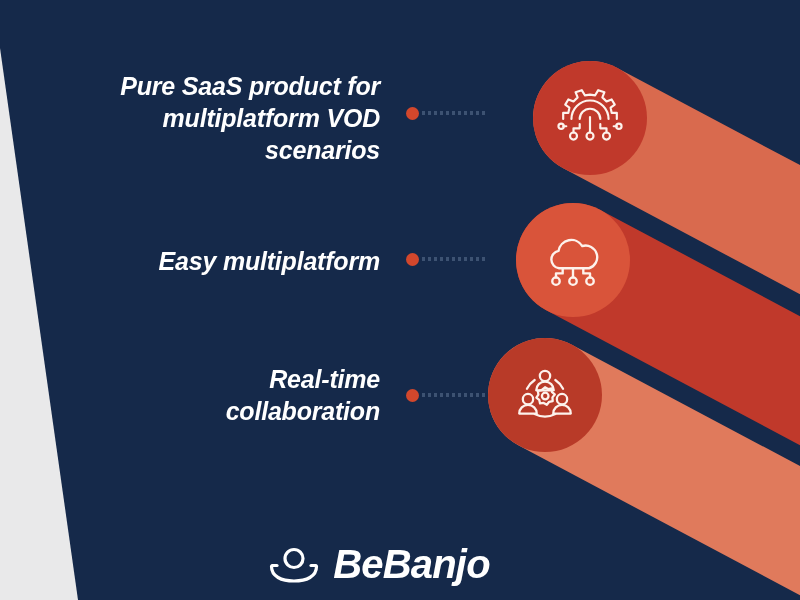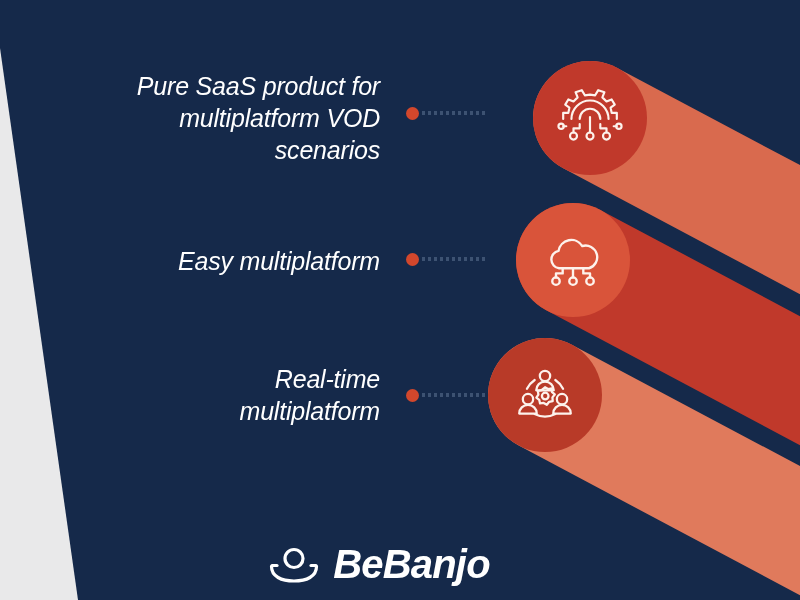--- a/index.html
+++ b/index.html
@@ -74,21 +74,21 @@
         to right,
         #3d5272 0px, #3d5272 3px,
         rgba(0,0,0,0) 3px, rgba(0,0,0,0) 6px);
   }
 
   
   .feature-label {
     position:absolute;
     text-align:right;
     color:#ffffff;
-    font-weight:normal;
+    font-weight:bold;
     font-style:italic;
     font-size:25px;
     line-height:1.28;
     letter-spacing:-0.2px;
     white-space:pre-line;
   }
   #label-0 { left:20px;  top:70px;  width:360px; }
   #label-1 { left:20px;  top:245px; width:360px; }
   #label-2 { left:20px;  top:363px; width:360px; }
 
@@ -176,21 +176,21 @@
       <path d="M22 40 L22 45 L15.5 45 L15.5 49"></path>
       <path d="M42 40 L42 45 L48.5 45 L48.5 49"></path>
 
       <circle cx="32" cy="52.5" r="3.6"></circle>
       <circle cx="15.5" cy="52.5" r="3.6"></circle>
       <circle cx="48.5" cy="52.5" r="3.6"></circle>
     </svg>
   </div>
 
   <div class="feature-label" id="label-2">Real-time
-multiplatform</div>
+collaboration</div>
 
   <div class="connector" style="left:406px; top:388px;">
     <span class="dot" style="background: rgb(210, 71, 44);"></span>
     <span class="dashes"></span>
   </div>
 
   <div class="node" id="node-2" style="left: 488px; top: 338px; background: rgb(184, 58, 40);">
     <svg viewBox="0 0 64 64" fill="none" stroke="#fdf2ec" stroke-width="2.2" stroke-linecap="round" stroke-linejoin="round">
 
       <path d="M14.5 26 A22 22 0 0 1 22 17.5"></path>

